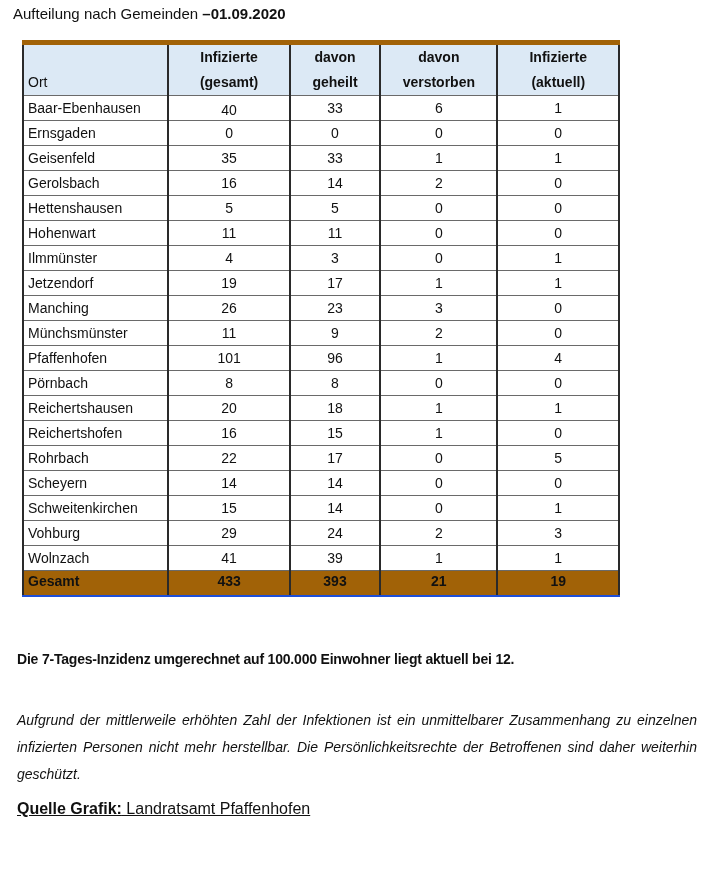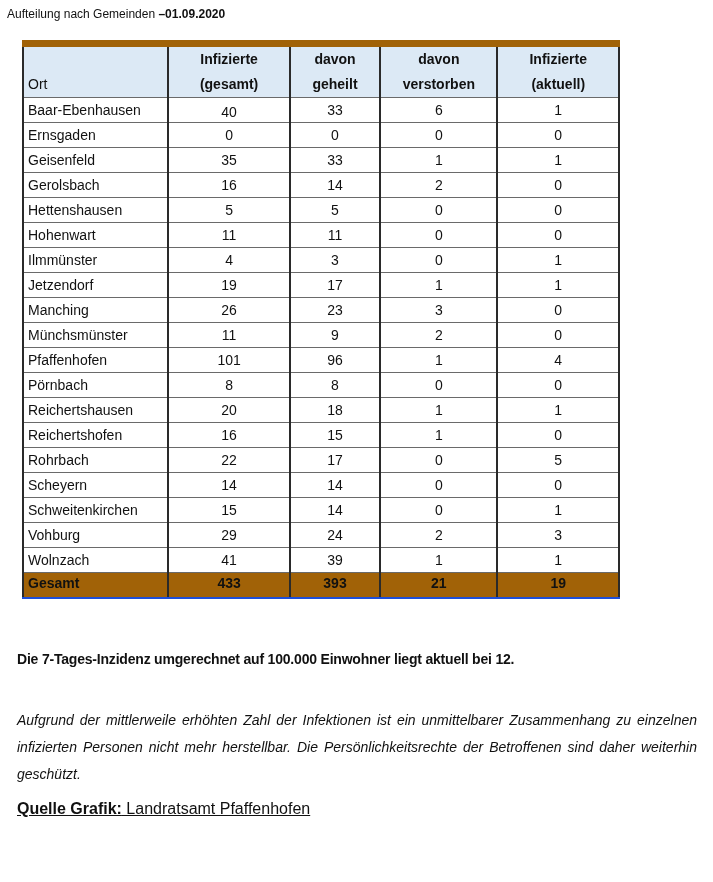--- a/index.html
+++ b/index.html
@@ -1,22 +1,22 @@
 <!DOCTYPE html>
 <html><head>
 <meta charset="utf-8">
 <style>
   html, body { margin: 0; padding: 0; background: #ffffff; }
   body {
     width: 713px; height: 882px; position: relative; overflow: hidden;
     font-family: "Liberation Sans", sans-serif; color: #111111;
   }
   .title {
-    position: absolute; left: 7px; top: 5px;
-    font-size: 12px; line-height: 18px;
+    position: absolute; left: 13px; top: 5px;
+    font-size: 15px; line-height: 18px;
   }
   .title b { font-weight: bold; }
   table.data {
     position: absolute; left: 22px; top: 40px;
     width: 598px;
     border-collapse: collapse;
     font-size: 14px;
   }
   table.data td, table.data th {
     border: 2px solid #2a2a2a;
@@ -27,21 +27,21 @@
     line-height: 24px;
   }
   table.data thead th {
     background: #dce9f5;
     height: 49px;
     font-weight: bold;
     text-align: center;
     line-height: 25px;
     padding: 0 4px;
     vertical-align: top;
-    border-top: 7px solid #a16207;
+    border-top: 5px solid #a16207;
   }
   table.data thead th.ort {
     text-align: left;
     font-weight: normal;
     vertical-align: bottom;
     padding-bottom: 0;
     margin-left: 28px;
   }
   table.data td.name { text-align: left; }
   table.data td.num { text-align: center; }

